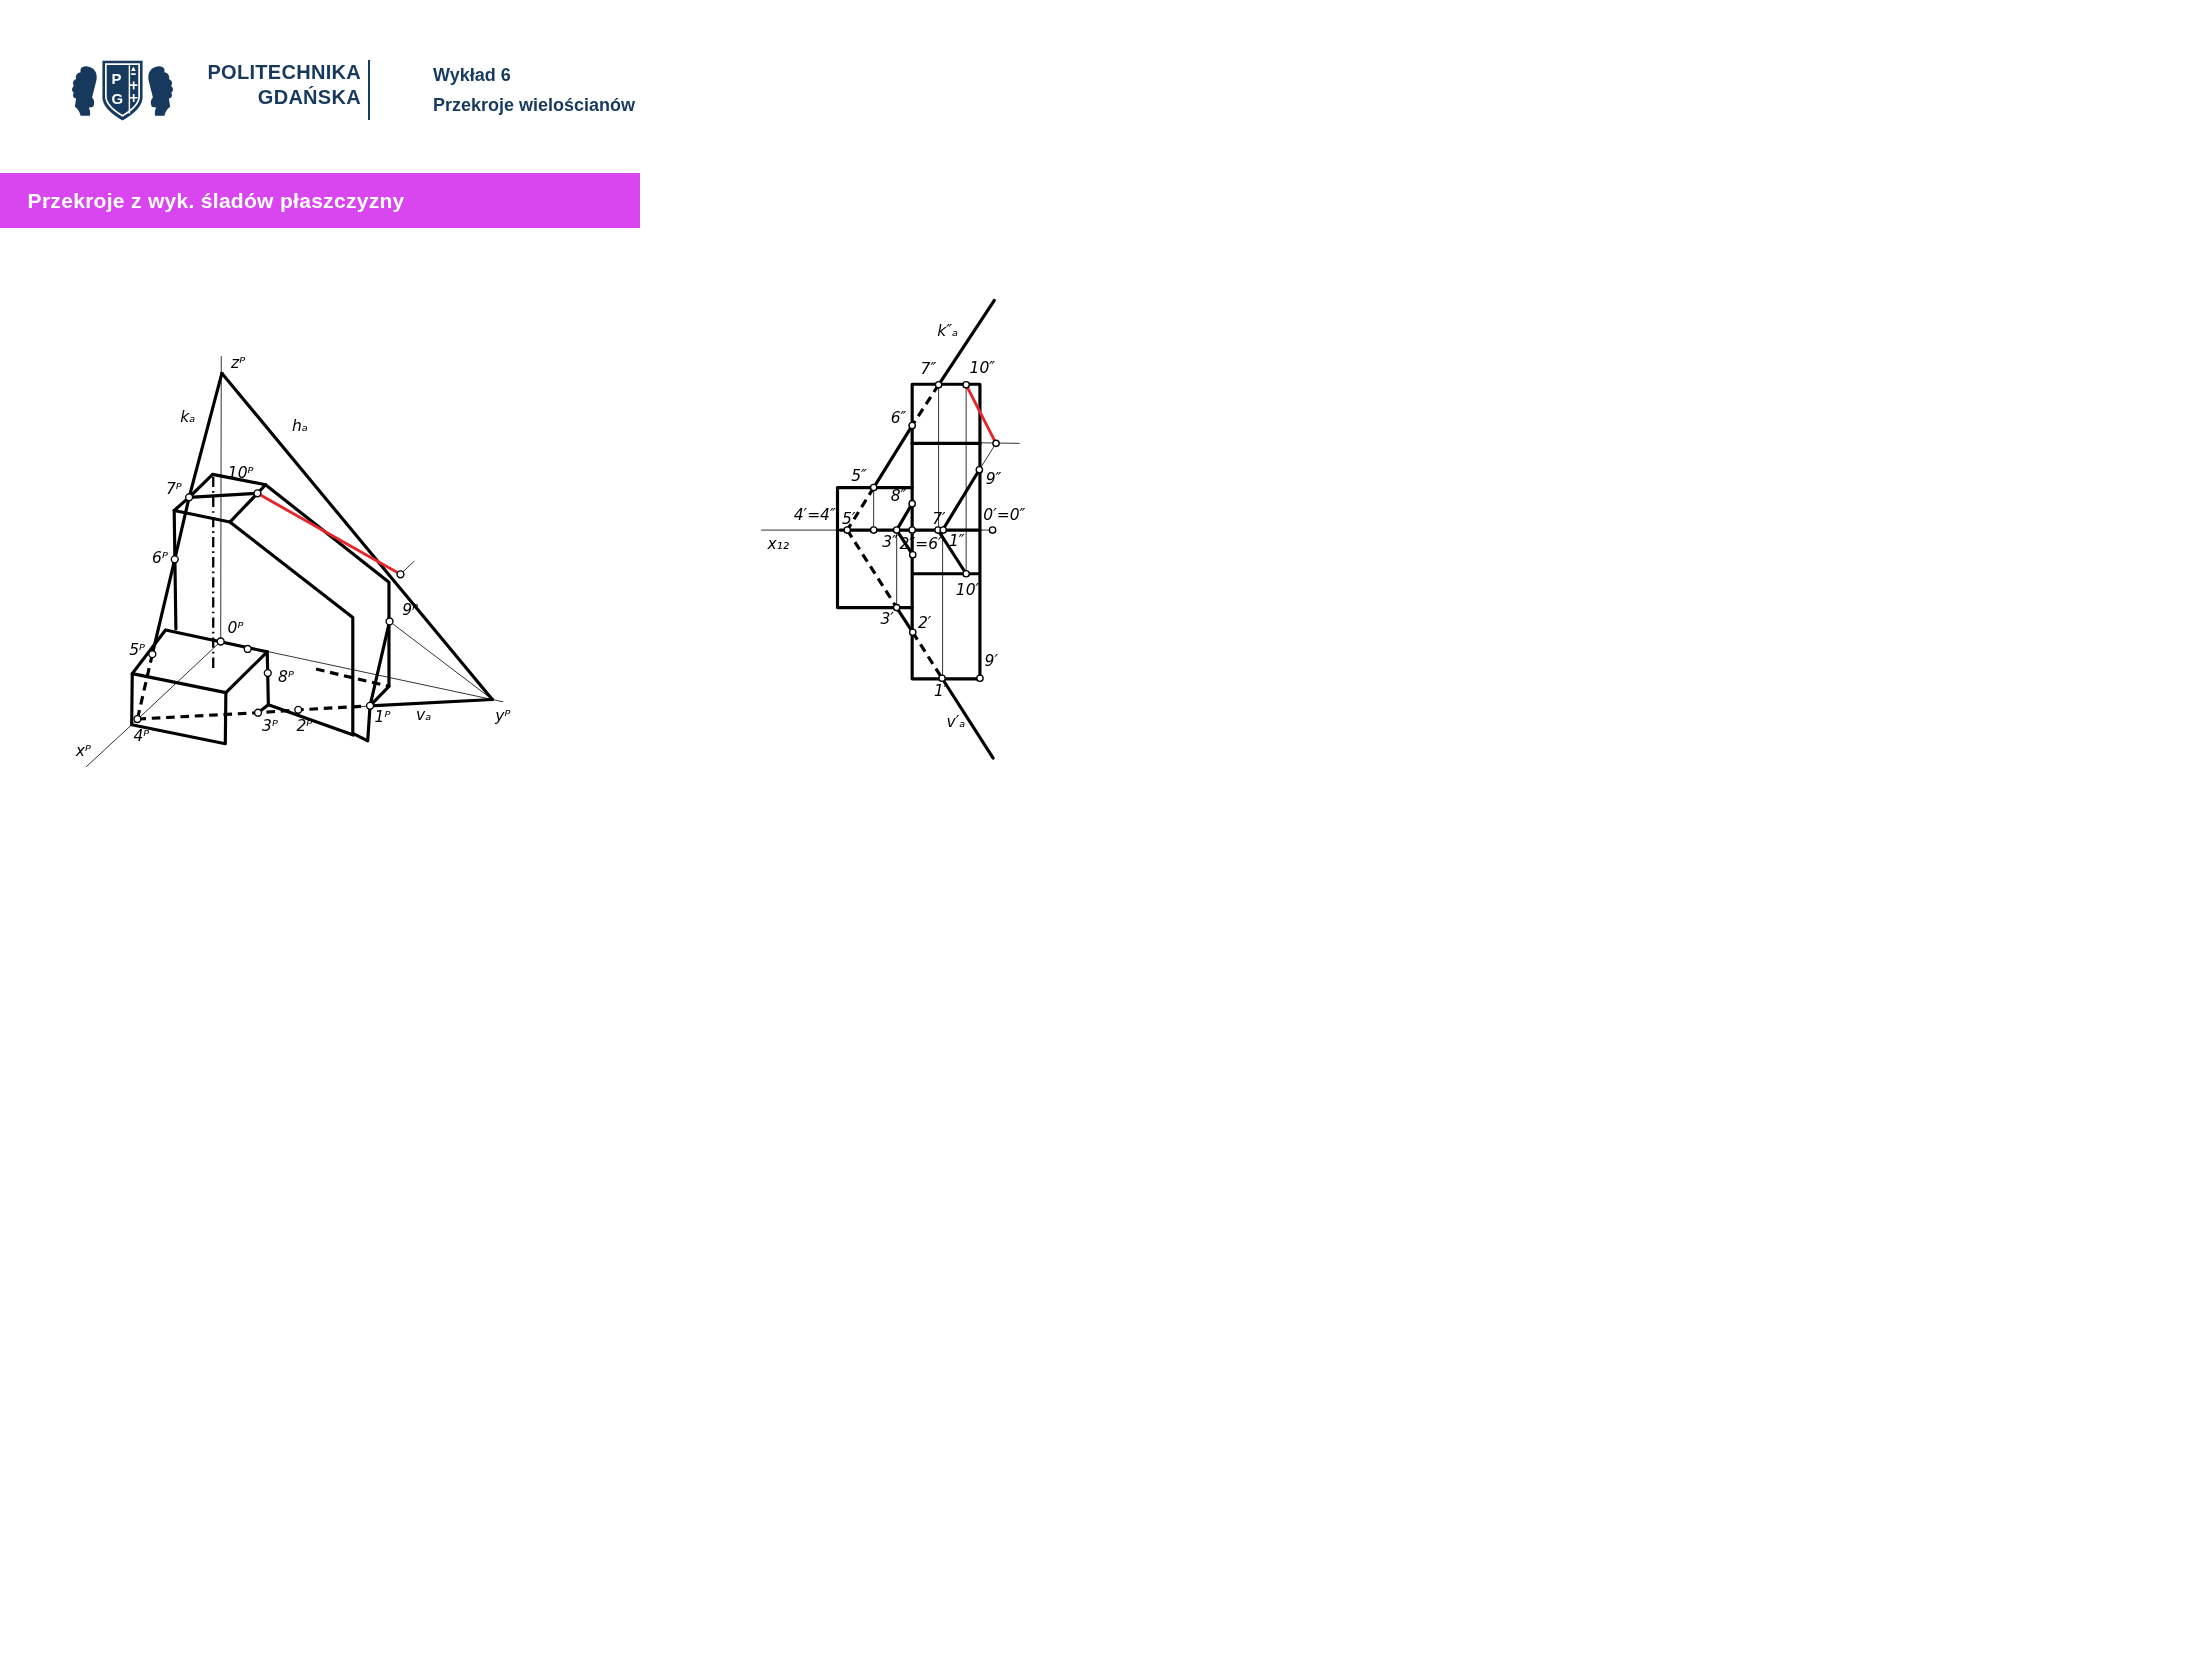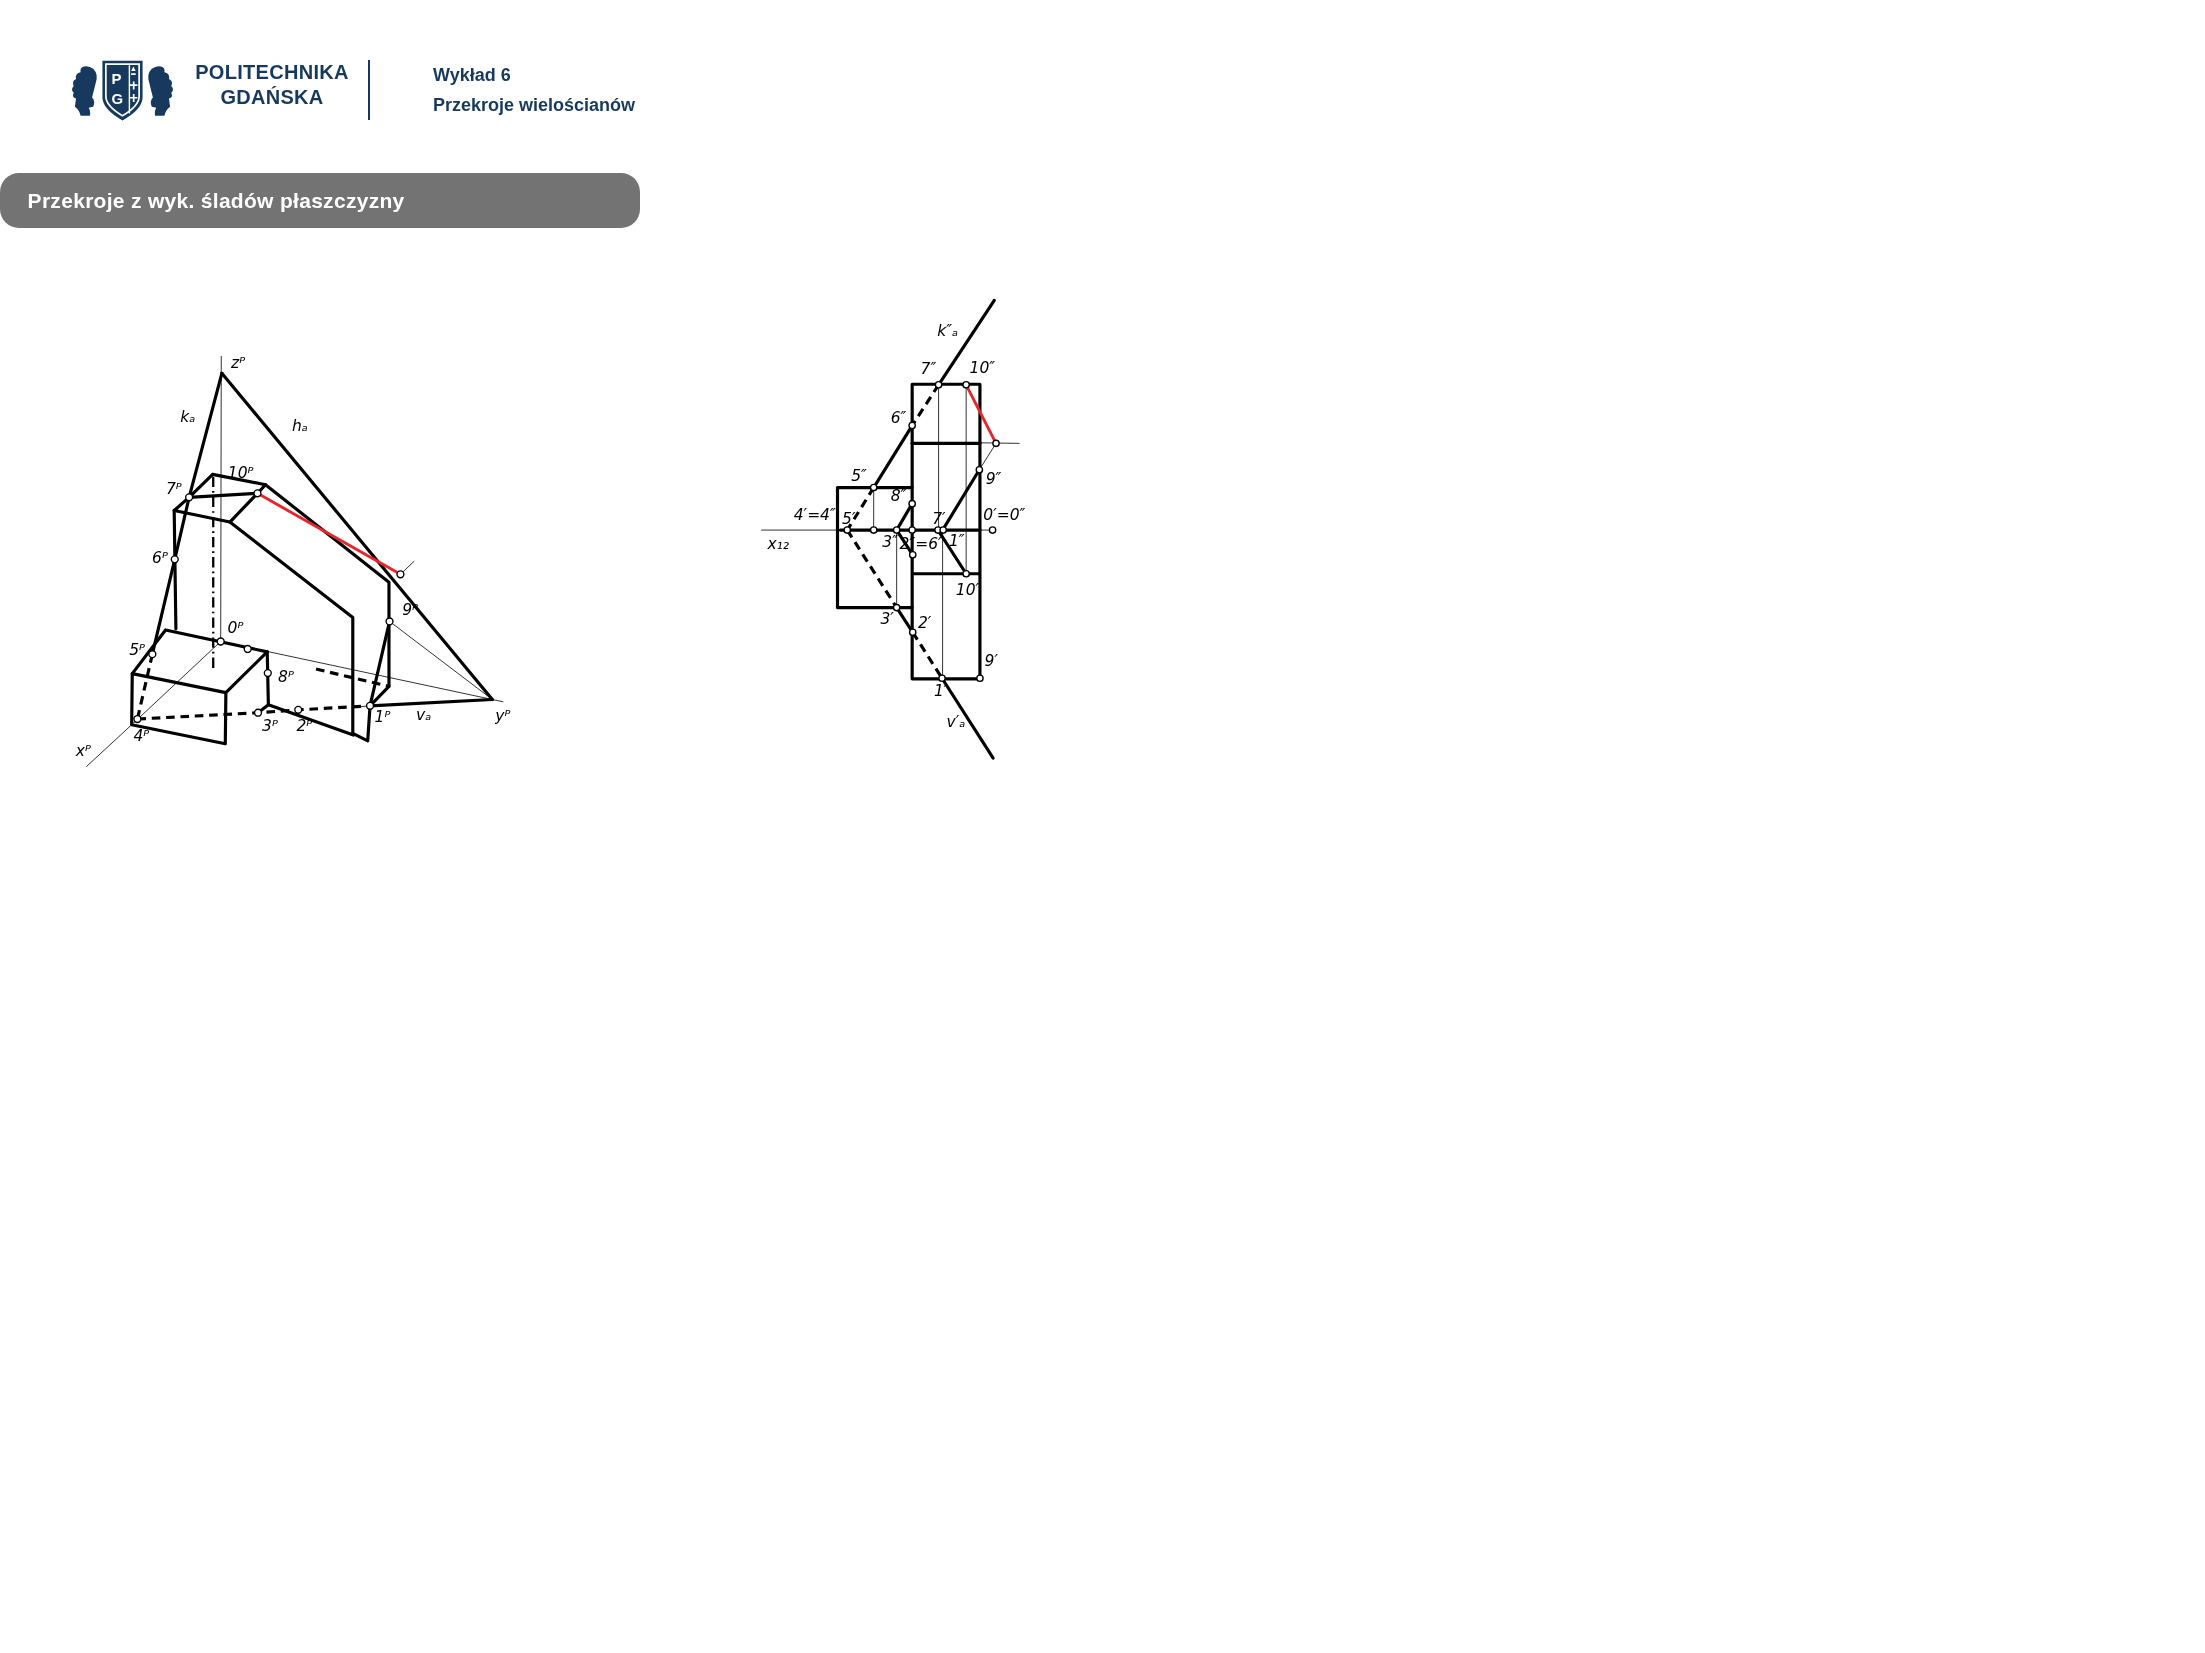--- a/index.html
+++ b/index.html
@@ -2,21 +2,21 @@
 <html style="font-size:9.2px"><head>
 <meta charset="utf-8">
 <style>
   html,body{margin:0;padding:0;}
   body{width:1103px;height:827px;background:#ffffff;position:relative;overflow:hidden;
        font-family:"Liberation Sans", sans-serif;}
   .header{position:absolute;left:0;top:0;width:1103px;height:149px;}
   .logo-wrap{position:absolute;left:68px;top:56px;width:109px;height:68px;}
   .uni-name{position:absolute;left:183px;top:60px;width:178px;height:63px;
             color:#16395d;font-weight:bold;font-size:20px;line-height:25px;
-            text-align:center;letter-spacing:0.3px;}
+            text-align:right;letter-spacing:0.3px;}
   .divider{position:absolute;left:368px;top:60px;width:1.7px;height:60px;background:#16395d;}
   .lecture{position:absolute;left:433px;top:60px;color:#16395d;font-weight:bold;font-size:18px;line-height:30px;}
   .banner{position:absolute;left:0;top:173px;width:640px;height:55px;background:#e2232a;}
   .banner-title{position:absolute;left:27.6px;top:50%;transform:translateY(-50%);
                 color:#ffffff;font-weight:bold;font-size:21px;letter-spacing:0.3px;}
   svg.fig{position:absolute;left:0;top:0;width:1103px;height:827px;}
   svg text{font-family:"DejaVu Sans", sans-serif;font-style:italic;font-size:27px;fill:#000;}
   .lw-thick{stroke:#000;stroke-width:5.5;fill:none;stroke-linecap:round;stroke-linejoin:round;}
   .lw-dash{stroke:#000;stroke-width:5.5;fill:none;stroke-linecap:butt;stroke-dasharray:15 10;}
   .lw-dashdot{stroke:#000;stroke-width:4;fill:none;stroke-dasharray:18 7 3 7;}
@@ -55,21 +55,21 @@
     <div>POLITECHNIKA</div>
     <div>GDAŃSKA</div>
   </div>
   <div class="divider"></div>
   <div class="lecture">
     <div>Wykład 6</div>
     <div>Przekroje wielościanów</div>
   </div>
 </div>
 
-<div class="banner" style="background: #737373; border-radius: 19px;">
+<div class="banner" style="background: #d946ef;">
   <div class="banner-title">Przekroje z wyk. śladów płaszczyzny</div>
 </div>
 
 <svg class="fig" viewBox="0 0 1920 1440">
 
   <g>
 
     <g class="lw-thin">
       <path d="M385,620 L384,1117"></path>
       <path d="M384,1117 L857,1218 L876,1222"></path>

